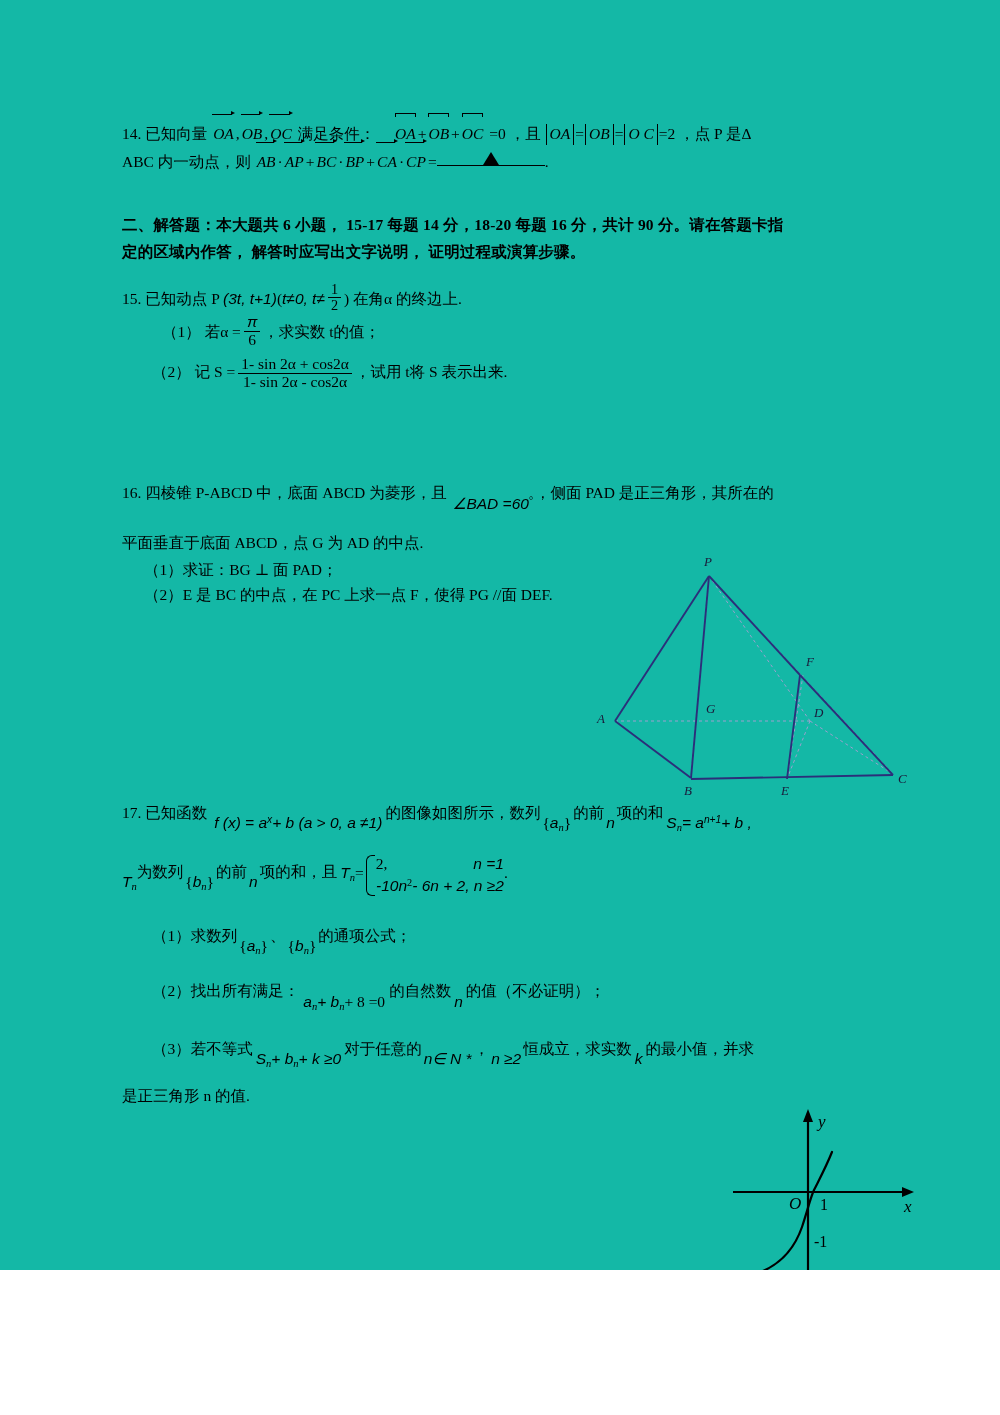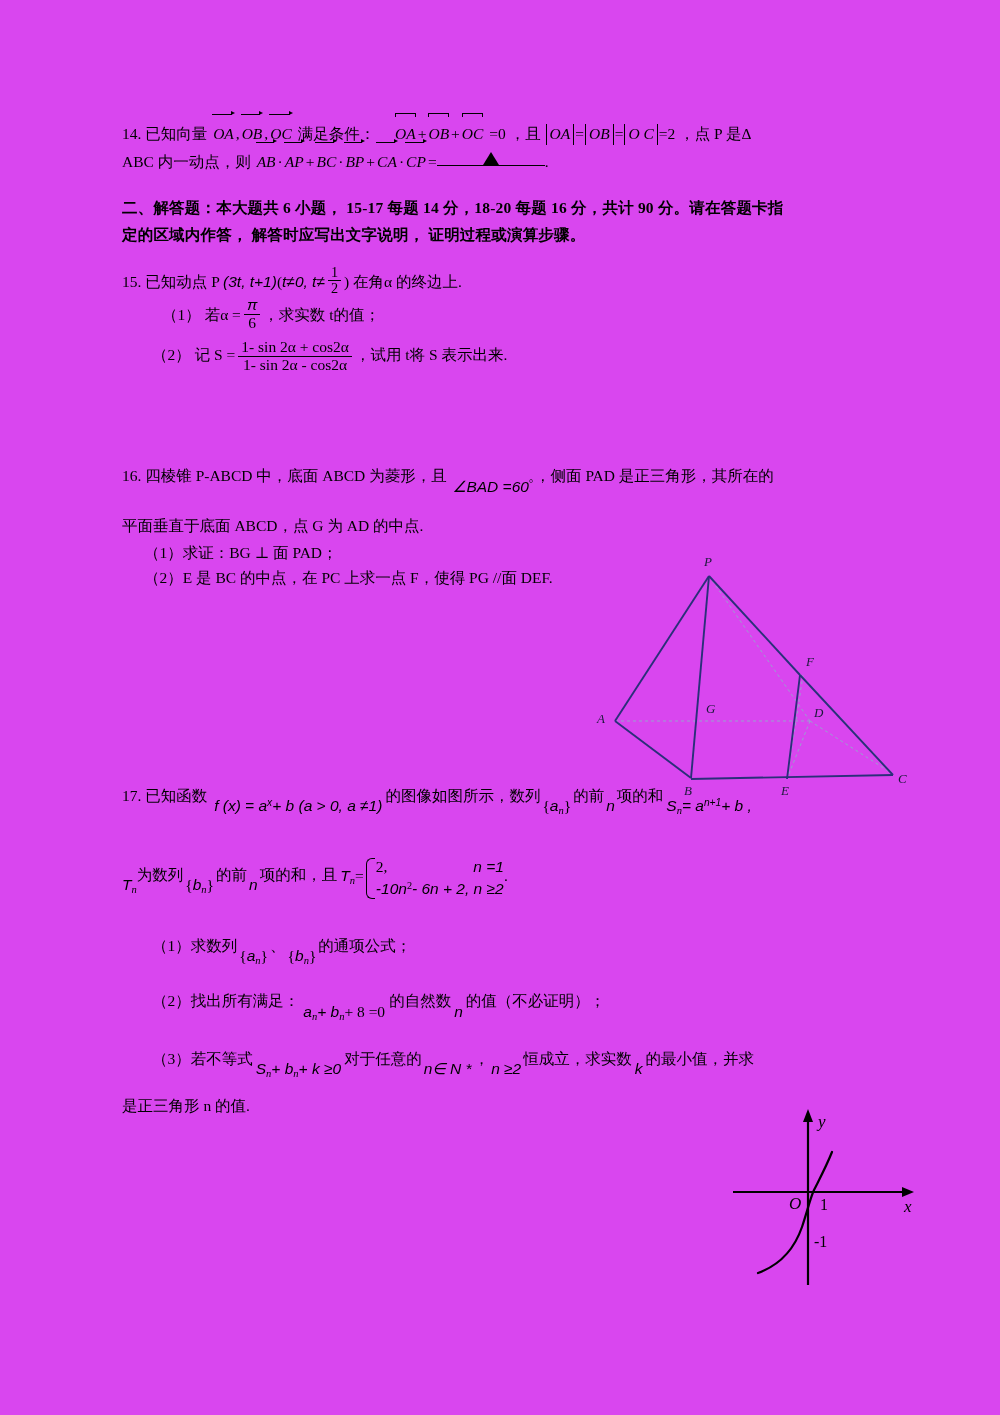--- a/index.html
+++ b/index.html
@@ -7,22 +7,22 @@
     padding: 0;
     background: #ffffff;
   }
   body {
     font-family: "Liberation Serif", "DejaVu Serif", serif;
     color: #000000;
   }
   #page {
     position: relative;
     width: 1000px;
-    height: 1415px;
-    background: #d946ef;
+    height: 1270px;
+    background: #14b8a6;
     overflow: hidden;
   }
   .content {
     position: absolute;
     left: 122px;
     top: 118px;
     width: 760px;
   }
 
   
@@ -133,22 +133,21 @@
     letter-spacing: 0.2px;
   }
 
   
   .cases {
     display: inline-block;
     vertical-align: -0.95em;
     position: relative;
     padding-left: 12px;
     line-height: 1.45;
-    text-align: center;
-    margin-top: 20px;
+    text-align: right;
   }
   .cases::before {
     content: "";
     position: absolute;
     left: 2px; top: 2px; bottom: 2px;
     width: 8px;
     border-left: 1.4px solid #000;
     border-top: 1.4px solid #000;
     border-bottom: 1.4px solid #000;
     border-radius: 6px 0 0 6px;
@@ -190,21 +189,21 @@
       <span class="cn">，且</span>
       <span class="abs">OA</span><span class="mn">=</span><span class="abs">OB</span><span class="mn">=</span><span class="abs">O C</span><span class="mn">=2</span>
       <span class="cn">，点 P 是Δ</span>
     </div>
 
     <div class="q" style="line-height:2.0; margin-top:-4px;">
       <span class="cn">ABC 内一动点，则</span>
       <span class="vec">AB</span><span class="mn">·</span><span class="vec">AP</span><span class="mn">+</span><span class="vec">BC</span><span class="mn">·</span><span class="vec">BP</span><span class="mn">+</span><span class="vec">CA</span><span class="mn">·</span><span class="vec">CP</span><span class="mn">=</span><span class="blank"><span class="rule"></span><span class="tri"></span></span><span class="mn">.</span>
     </div>
 
-    <div class="sec-head" style="margin-top:17px;">
+    <div class="sec-head" style="margin-top:34px;">
       <div>二、解答题：本大题共 6 小题， 15-17 每题 14 分，18-20 每题 16 分，共计 90 分。请在答题卡指</div>
       <div>定的区域内作答， 解答时应写出文字说明， 证明过程或演算步骤。</div>
     </div>
 
     <div class="q" style="margin-top:16px; line-height:2.0;">
       <span class="cn">15.</span>
       <span class="cn">已知动点 P</span>
       <span class="mi">(3t, t+1)</span><span class="mn">(</span><span class="mi">t≠0, t≠</span><span class="frac small"><span class="num">1</span><span class="den">2</span></span><span class="mn">)</span>
       <span class="cn">在角α 的终边上.</span>
     </div>
@@ -239,21 +238,21 @@
     <div class="q" style="margin-top:190px; line-height:1.9;">
       <span class="cn">17.</span>
       <span class="cn">已知函数</span>
       <span class="inline-blk lower" style="margin:0 3px;"><span class="mi">f (x) = a</span><sup class="mi">x</sup><span class="mi">+ b (a &gt; 0, a ≠1)</span></span><span class="cn">的图像如图所示，数列</span><span class="setb inline-blk lower" style="margin:0 2px;">{<span class="mi">a</span><sub>n</sub>}</span><span class="cn">的前</span><span class="mi inline-blk lower" style="margin:0 2px;">n</span><span class="cn">项的和</span><span class="inline-blk lower" style="margin-left:3px;"><span class="mi">S</span><sub>n</sub><span class="mi">= a</span><sup class="mi">n+1</sup><span class="mi">+ b ,</span></span>
     </div>
 
     <div class="q" style="margin-top:24px; line-height:1.9;">
       <span class="inline-blk lower"><span class="mi">T</span><sub>n</sub></span><span class="cn">为数列</span><span class="setb inline-blk lower" style="margin:0 2px;">{<span class="mi">b</span><sub>n</sub>}</span><span class="cn">的前</span><span class="mi inline-blk lower" style="margin:0 2px;">n</span><span class="cn">项的和，且</span><span class="inline-blk" style="margin-left:3px; vertical-align:-0.1em;"><span class="mi">T</span><sub>n</sub><span class="mn">=</span></span><span class="cases"><span class="row"><span class="mn">2,</span><span style="display:inline-block; width:86px;"></span><span class="mi">n =1</span></span><span class="row"><span class="mi">-10n</span><sup class="mn">2</sup><span class="mi">- 6n + 2, n ≥2</span></span></span><span class="mn inline-blk" style="vertical-align:-0.1em;">.</span>
     </div>
 
-    <div class="q" style="margin-left:30px; margin-top:30px; line-height:1.9;">
+    <div class="q" style="margin-left:30px; margin-top:23px; line-height:1.9;">
       <span class="cn">（1）</span><span class="cn">求数列</span><span class="setb inline-blk lower" style="margin:0 2px;">{<span class="mi">a</span><sub>n</sub>}</span><span class="cn">、</span><span class="setb inline-blk lower" style="margin:0 2px;">{<span class="mi">b</span><sub>n</sub>}</span><span class="cn">的通项公式；</span>
     </div>
 
     <div class="q" style="margin-left:30px; margin-top:24px; line-height:1.9;">
       <span class="cn">（2）</span><span class="cn">找出所有满足：</span><span class="inline-blk lower" style="margin:0 4px;"><span class="mi">a</span><sub>n</sub><span class="mi">+ b</span><sub>n</sub><span class="mn">+ 8 =0</span></span><span class="cn">的自然数</span><span class="mi inline-blk lower" style="margin:0 3px;">n</span><span class="cn">的值（不必证明）；</span>
     </div>
 
     <div class="q" style="margin-left:30px; margin-top:26px; line-height:1.9;">
       <span class="cn">（3）</span><span class="cn">若不等式</span><span class="inline-blk lower" style="margin:0 3px;"><span class="mi">S</span><sub>n</sub><span class="mi">+ b</span><sub>n</sub><span class="mi">+ k ≥0</span></span><span class="cn">对于任意的</span><span class="mi inline-blk lower" style="margin:0 2px;">n∈ N *</span><span class="cn">，</span><span class="mi inline-blk lower" style="margin:0 2px;">n ≥2</span><span class="cn">恒成立，求实数</span><span class="mi inline-blk lower" style="margin:0 3px;">k</span><span class="cn">的最小值，并求</span>
     </div>

